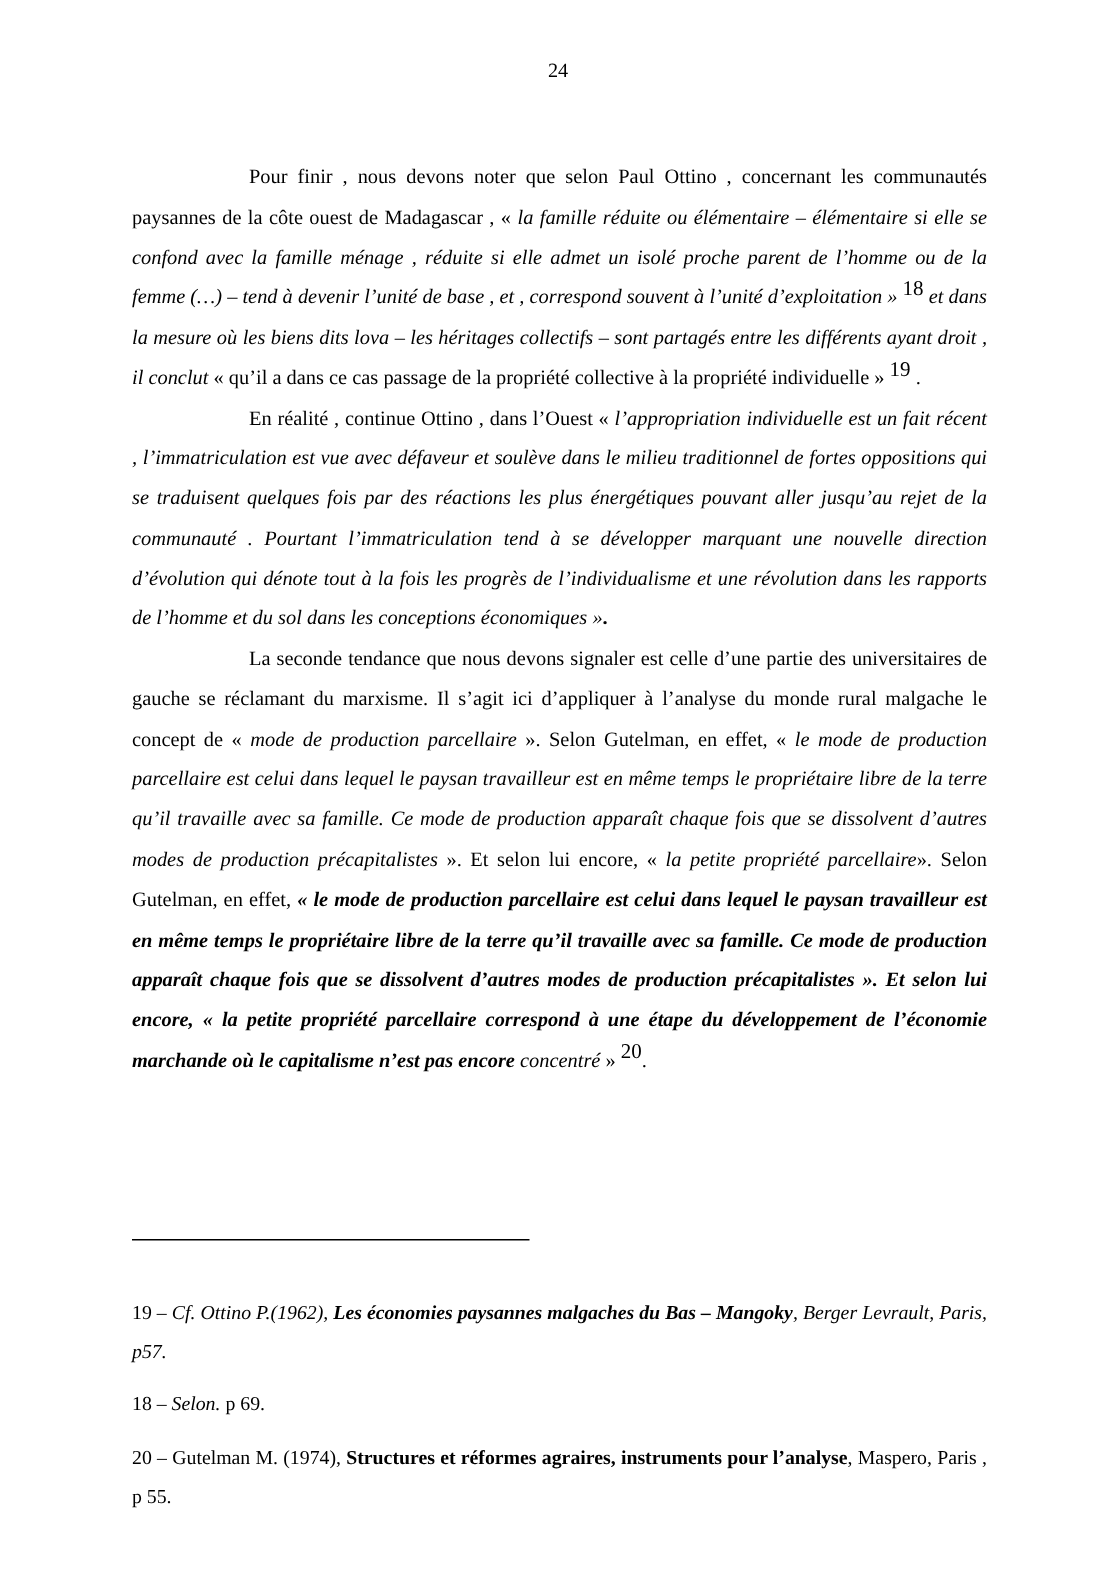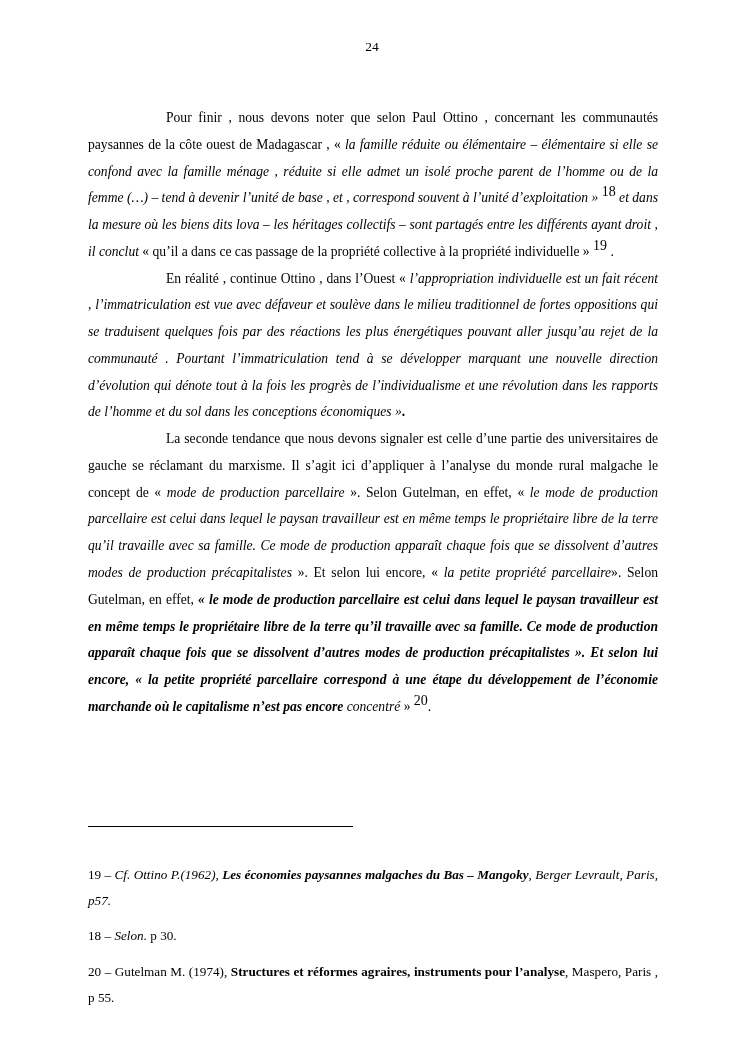--- a/index.html
+++ b/index.html
@@ -87,17 +87,17 @@
   <div class="content">
     <p class="indent"><span>Pour finir , nous devons noter que selon Paul Ottino , concernant les communautés paysannes de la côte ouest de Madagascar , « </span><span class="ital">la famille réduite ou élémentaire – élémentaire si elle se confond avec la famille ménage , réduite si elle admet un isolé proche parent de l’homme ou de la femme (…) – tend à devenir l’unité de base , et , correspond souvent à l’unité d’exploitation »</span><span> </span><sup>18</sup><span> </span><span class="ital">et dans la mesure où les biens dits lova – les héritages collectifs – sont partagés entre les différents ayant droit , il conclut</span><span> « qu’il a dans ce cas passage de la propriété collective à la propriété individuelle »</span><span> </span><sup>19</sup><span> .</span></p>
     <p class="indent"><span>En réalité , continue Ottino , dans l’Ouest « </span><span class="ital">l’appropriation individuelle est un fait récent , l’immatriculation est vue avec défaveur et soulève dans le milieu traditionnel de fortes oppositions qui se traduisent quelques fois par des réactions les plus énergétiques pouvant aller jusqu’au rejet de la communauté . Pourtant l’immatriculation tend à se développer marquant une nouvelle direction d’évolution qui dénote tout à la fois les progrès de l’individualisme et une révolution dans les rapports de l’homme et du sol dans les conceptions économiques  »</span><span class="bold">.</span></p>
     <p class="indent"><span>La seconde tendance que nous devons signaler est celle d’une partie des universitaires de gauche se réclamant du marxisme. Il s’agit ici d’appliquer à l’analyse du monde rural malgache le concept de « </span><span class="ital">mode de production parcellaire</span><span> ». Selon Gutelman, en effet, « </span><span class="ital">le mode de production parcellaire est celui dans lequel le paysan travailleur est en même temps le propriétaire libre de la terre qu’il travaille avec sa famille. Ce mode de production apparaît chaque fois que se dissolvent d’autres modes de production précapitalistes</span><span> ». Et selon lui encore, « </span><span class="ital">la petite propriété parcellaire</span><span>». Selon Gutelman, en effet, </span><span class="bold-ital">« le mode de production parcellaire est celui dans lequel le paysan travailleur est en même temps le propriétaire libre de la terre qu’il travaille avec sa famille. Ce mode de production apparaît chaque fois que se dissolvent d’autres modes de production précapitalistes ». Et selon lui encore, « la petite propriété parcellaire correspond à une étape du développement de l’économie marchande où le capitalisme n’est pas encore </span><span class="ital">concentré</span><span> »</span><span> </span><sup>20</sup><span>.</span></p>
   </div>
 
   <div class="rule"></div>
 
   <div class="notes">
     <div class="note"><span>19 – </span><span class="ital">Cf.  Ottino P.(1962), </span><span class="bold-ital">Les économies paysannes malgaches du Bas – Mangoky</span><span class="ital">, Berger Levrault, Paris, p57.</span></div>
-    <div class="note"><span>18 – </span><span class="ital">Selon.</span><span>  p 30.</span></div>
+    <div class="note"><span>18 – </span><span class="ital">Selon.</span><span>  p 69.</span></div>
     <div class="note"><span>20 –  Gutelman M. (1974), </span><span class="bold">Structures et réformes agraires, instruments pour l’analyse</span><span>, Maspero, Paris , p 55.</span></div>
   </div>
 
 </div>
 
 </body></html>

